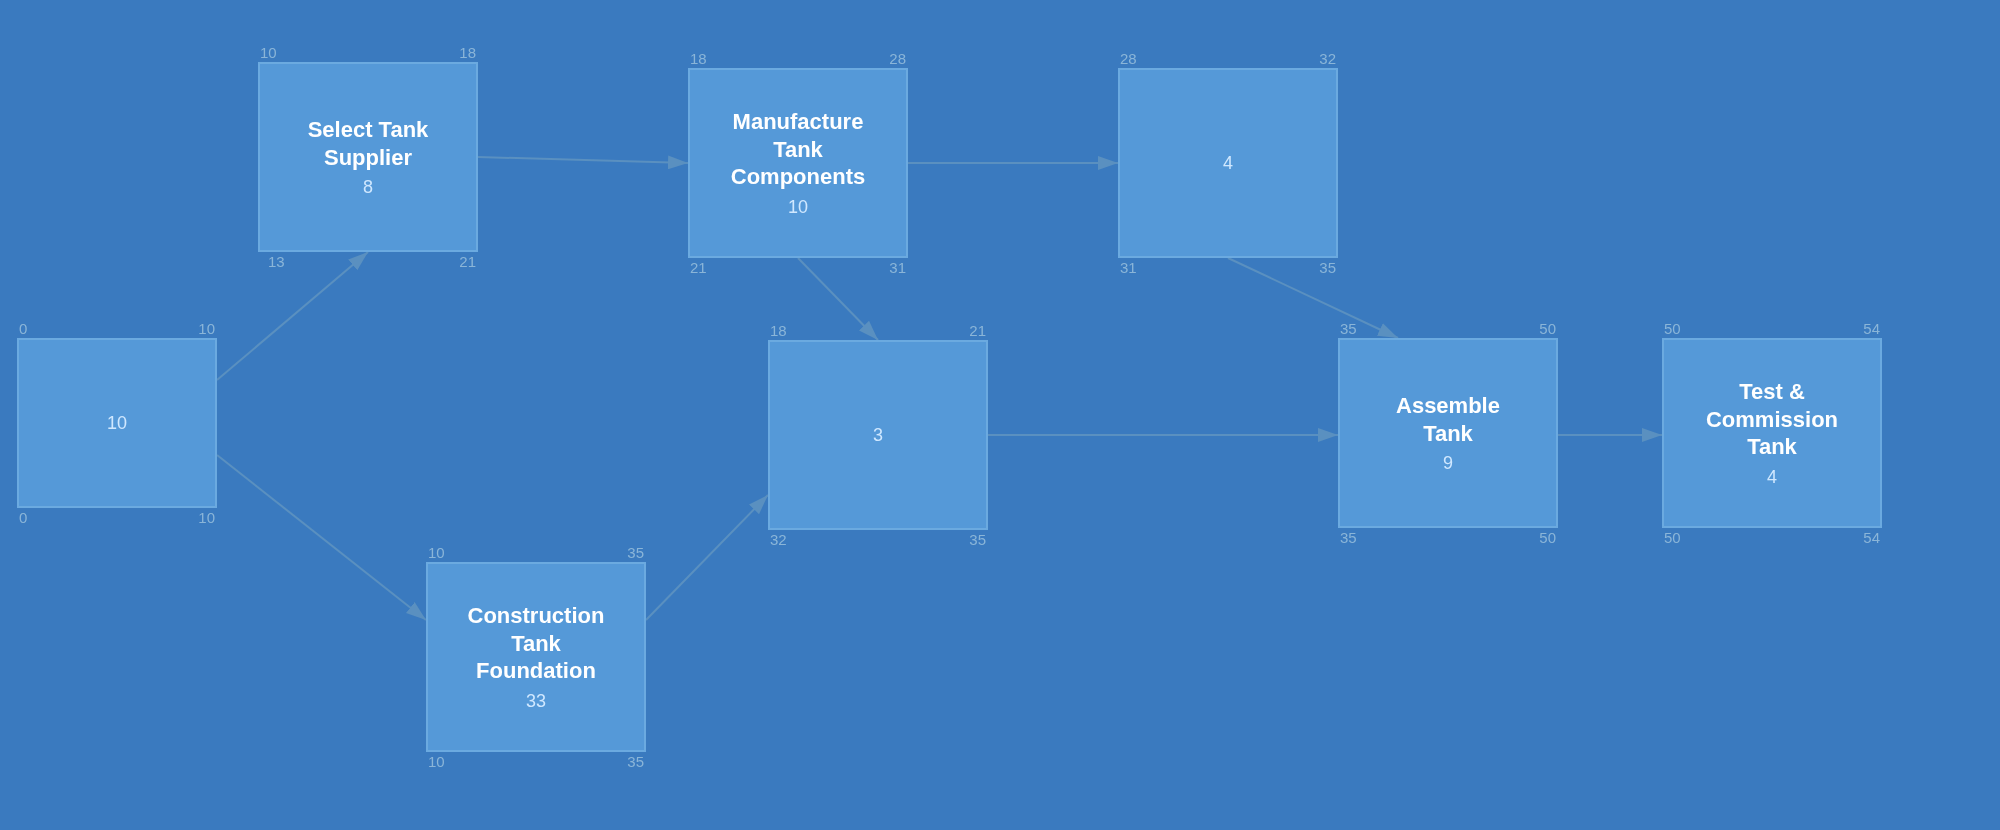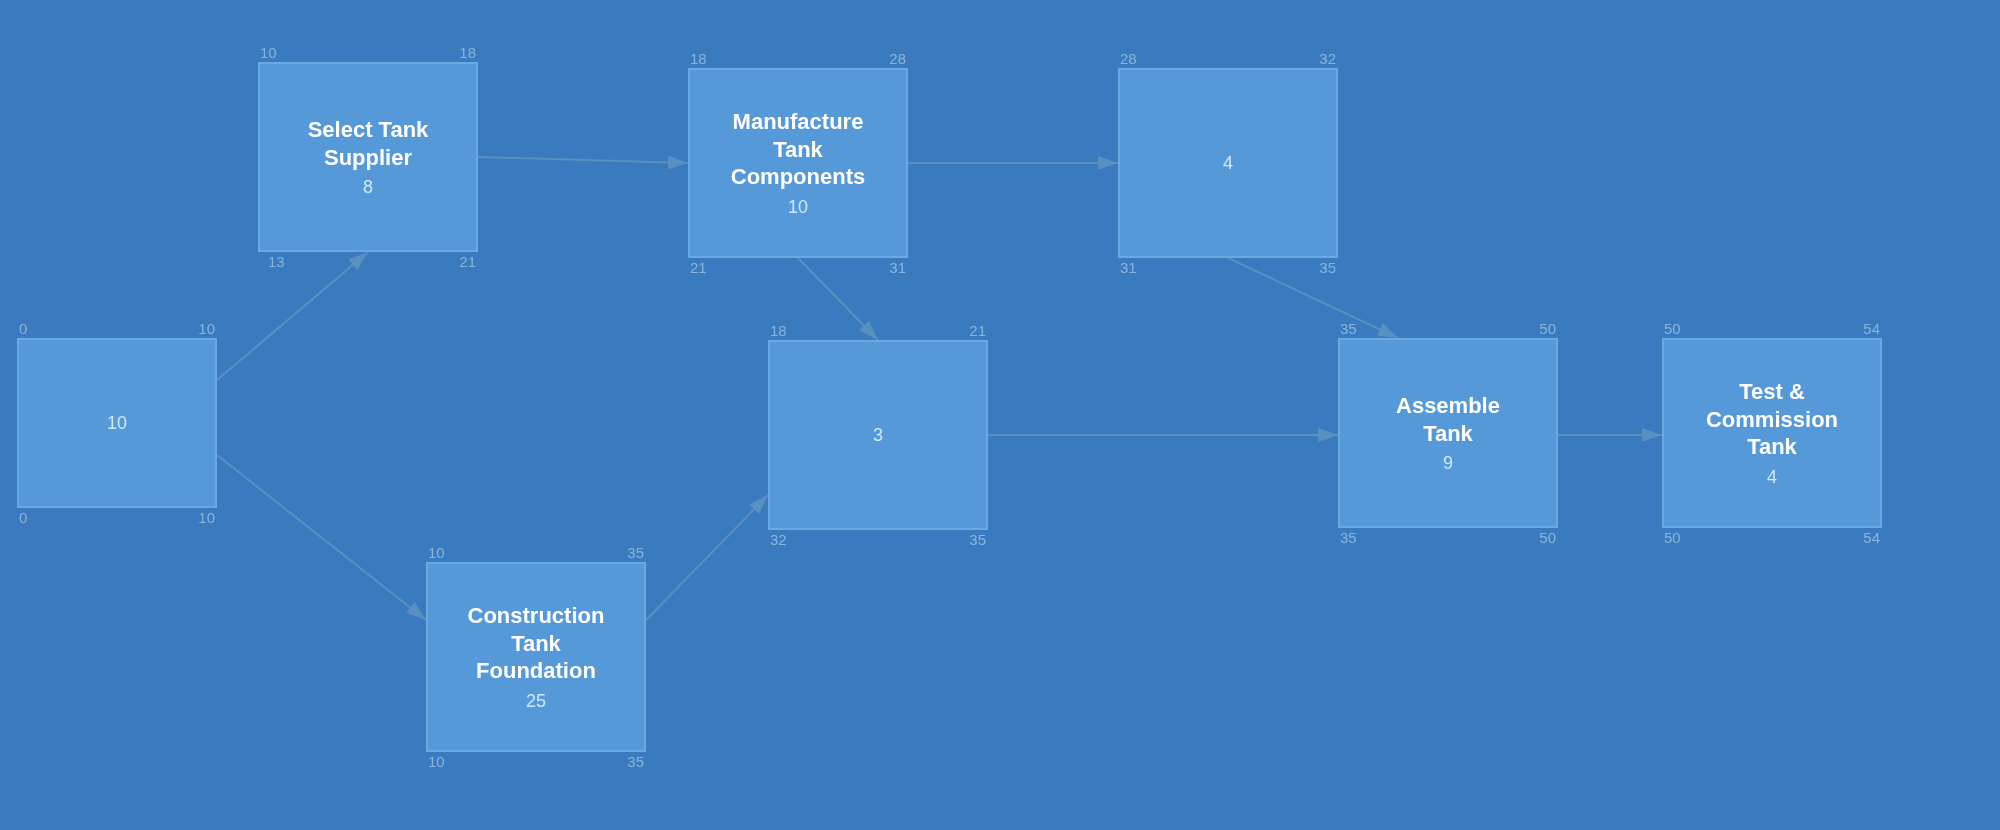--- a/index.html
+++ b/index.html
@@ -142,21 +142,21 @@
     <span class="corner-label" style="top:-20px; right:0;">21</span>
     <div class="node-duration">3</div>
     <span class="corner-label" style="bottom:-20px; left:0;">32</span>
     <span class="corner-label" style="bottom:-20px; right:0;">35</span>
   </div>
 
   <div class="node" style="left:426px; top:562px; width:220px; height:190px;">
     <span class="corner-label" style="top:-20px; left:0;">10</span>
     <span class="corner-label" style="top:-20px; right:0;">35</span>
     <div class="node-title">Construction<br>Tank<br>Foundation</div>
-    <div class="node-duration">25</div>
+    <div class="node-duration">33</div>
     <span class="corner-label" style="bottom:-20px; left:0;">10</span>
     <span class="corner-label" style="bottom:-20px; right:0;">35</span>
   </div>
 
   <div class="node" style="left:1338px; top:338px; width:220px; height:190px;">
     <span class="corner-label" style="top:-20px; left:0;">35</span>
     <span class="corner-label" style="top:-20px; right:0;">50</span>
     <div class="node-title">Assemble<br>Tank</div>
     <div class="node-duration">9</div>
     <span class="corner-label" style="bottom:-20px; left:0;">35</span>

